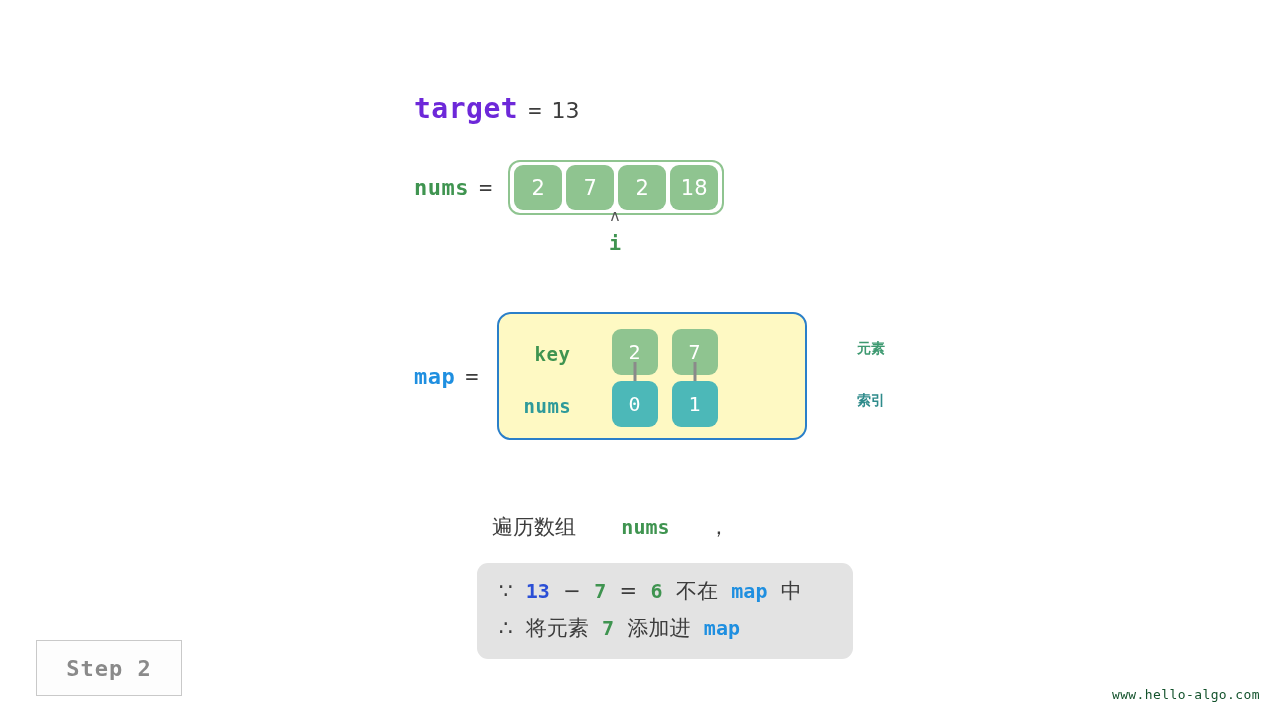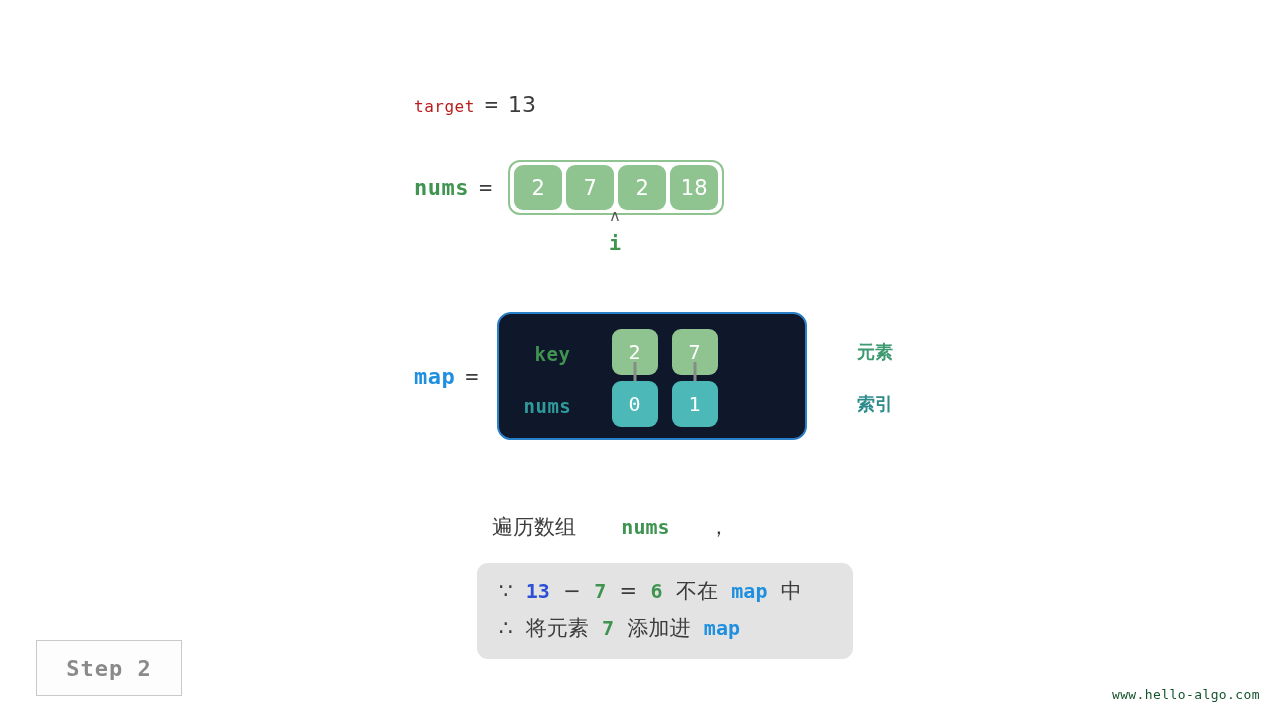--- a/index.html
+++ b/index.html
@@ -19,23 +19,23 @@
   #target-row {
     position: absolute;
     left: 414px;
     top: 92px;
     display: flex;
     align-items: baseline;
     white-space: pre;
   }
   .var-target {
     font-family: "DejaVu Sans Mono", monospace;
-    font-size: 16px;
-    font-weight: normal;
-    color: #b91c1c;
+    font-size: 28px;
+    font-weight: bold;
+    color: #6d28d9;
     letter-spacing: 0.5px;
   }
   .eq {
     font-family: "DejaVu Sans Mono", monospace;
     font-size: 22px;
     color: #3c3c3c;
     margin: 0 10px;
   }
   .plain-num {
     font-family: "DejaVu Sans", sans-serif;
@@ -117,21 +117,21 @@
     font-weight: bold;
     color: #1f8fe0;
     letter-spacing: 0.5px;
   }
   #map-box {
     margin-left: 8px;
     width: 310px;
     height: 128px;
     border: 2px solid #2a7fc9;
     border-radius: 14px;
-    background: #0f172a;
+    background: #fef9c3;
     position: relative;
     box-sizing: border-box;
   }
   .kv-label {
     position: absolute;
     font-family: "DejaVu Sans Mono", monospace;
     font-size: 19px;
     font-weight: bold;
     letter-spacing: 0.5px;
   }
@@ -168,21 +168,21 @@
     width: 14px;
     height: 36px;
     pointer-events: none;
   }
   .arrow0 { left: 129px; }
   .arrow1 { left: 189px; }
 
   .side-label {
     position: absolute;
     font-family: "DejaVu Sans", sans-serif;
-    font-size: 18px;
+    font-size: 14px;
     font-weight: bold;
   }
   #side-element { left: 857px; top: 340px; color: #3d9970; }
   #side-index   { left: 857px; top: 392px; color: #2e8b8b; text-align: center; }
 
   
   #caption-line {
     position: absolute;
     left: 492px;
     top: 513px;

